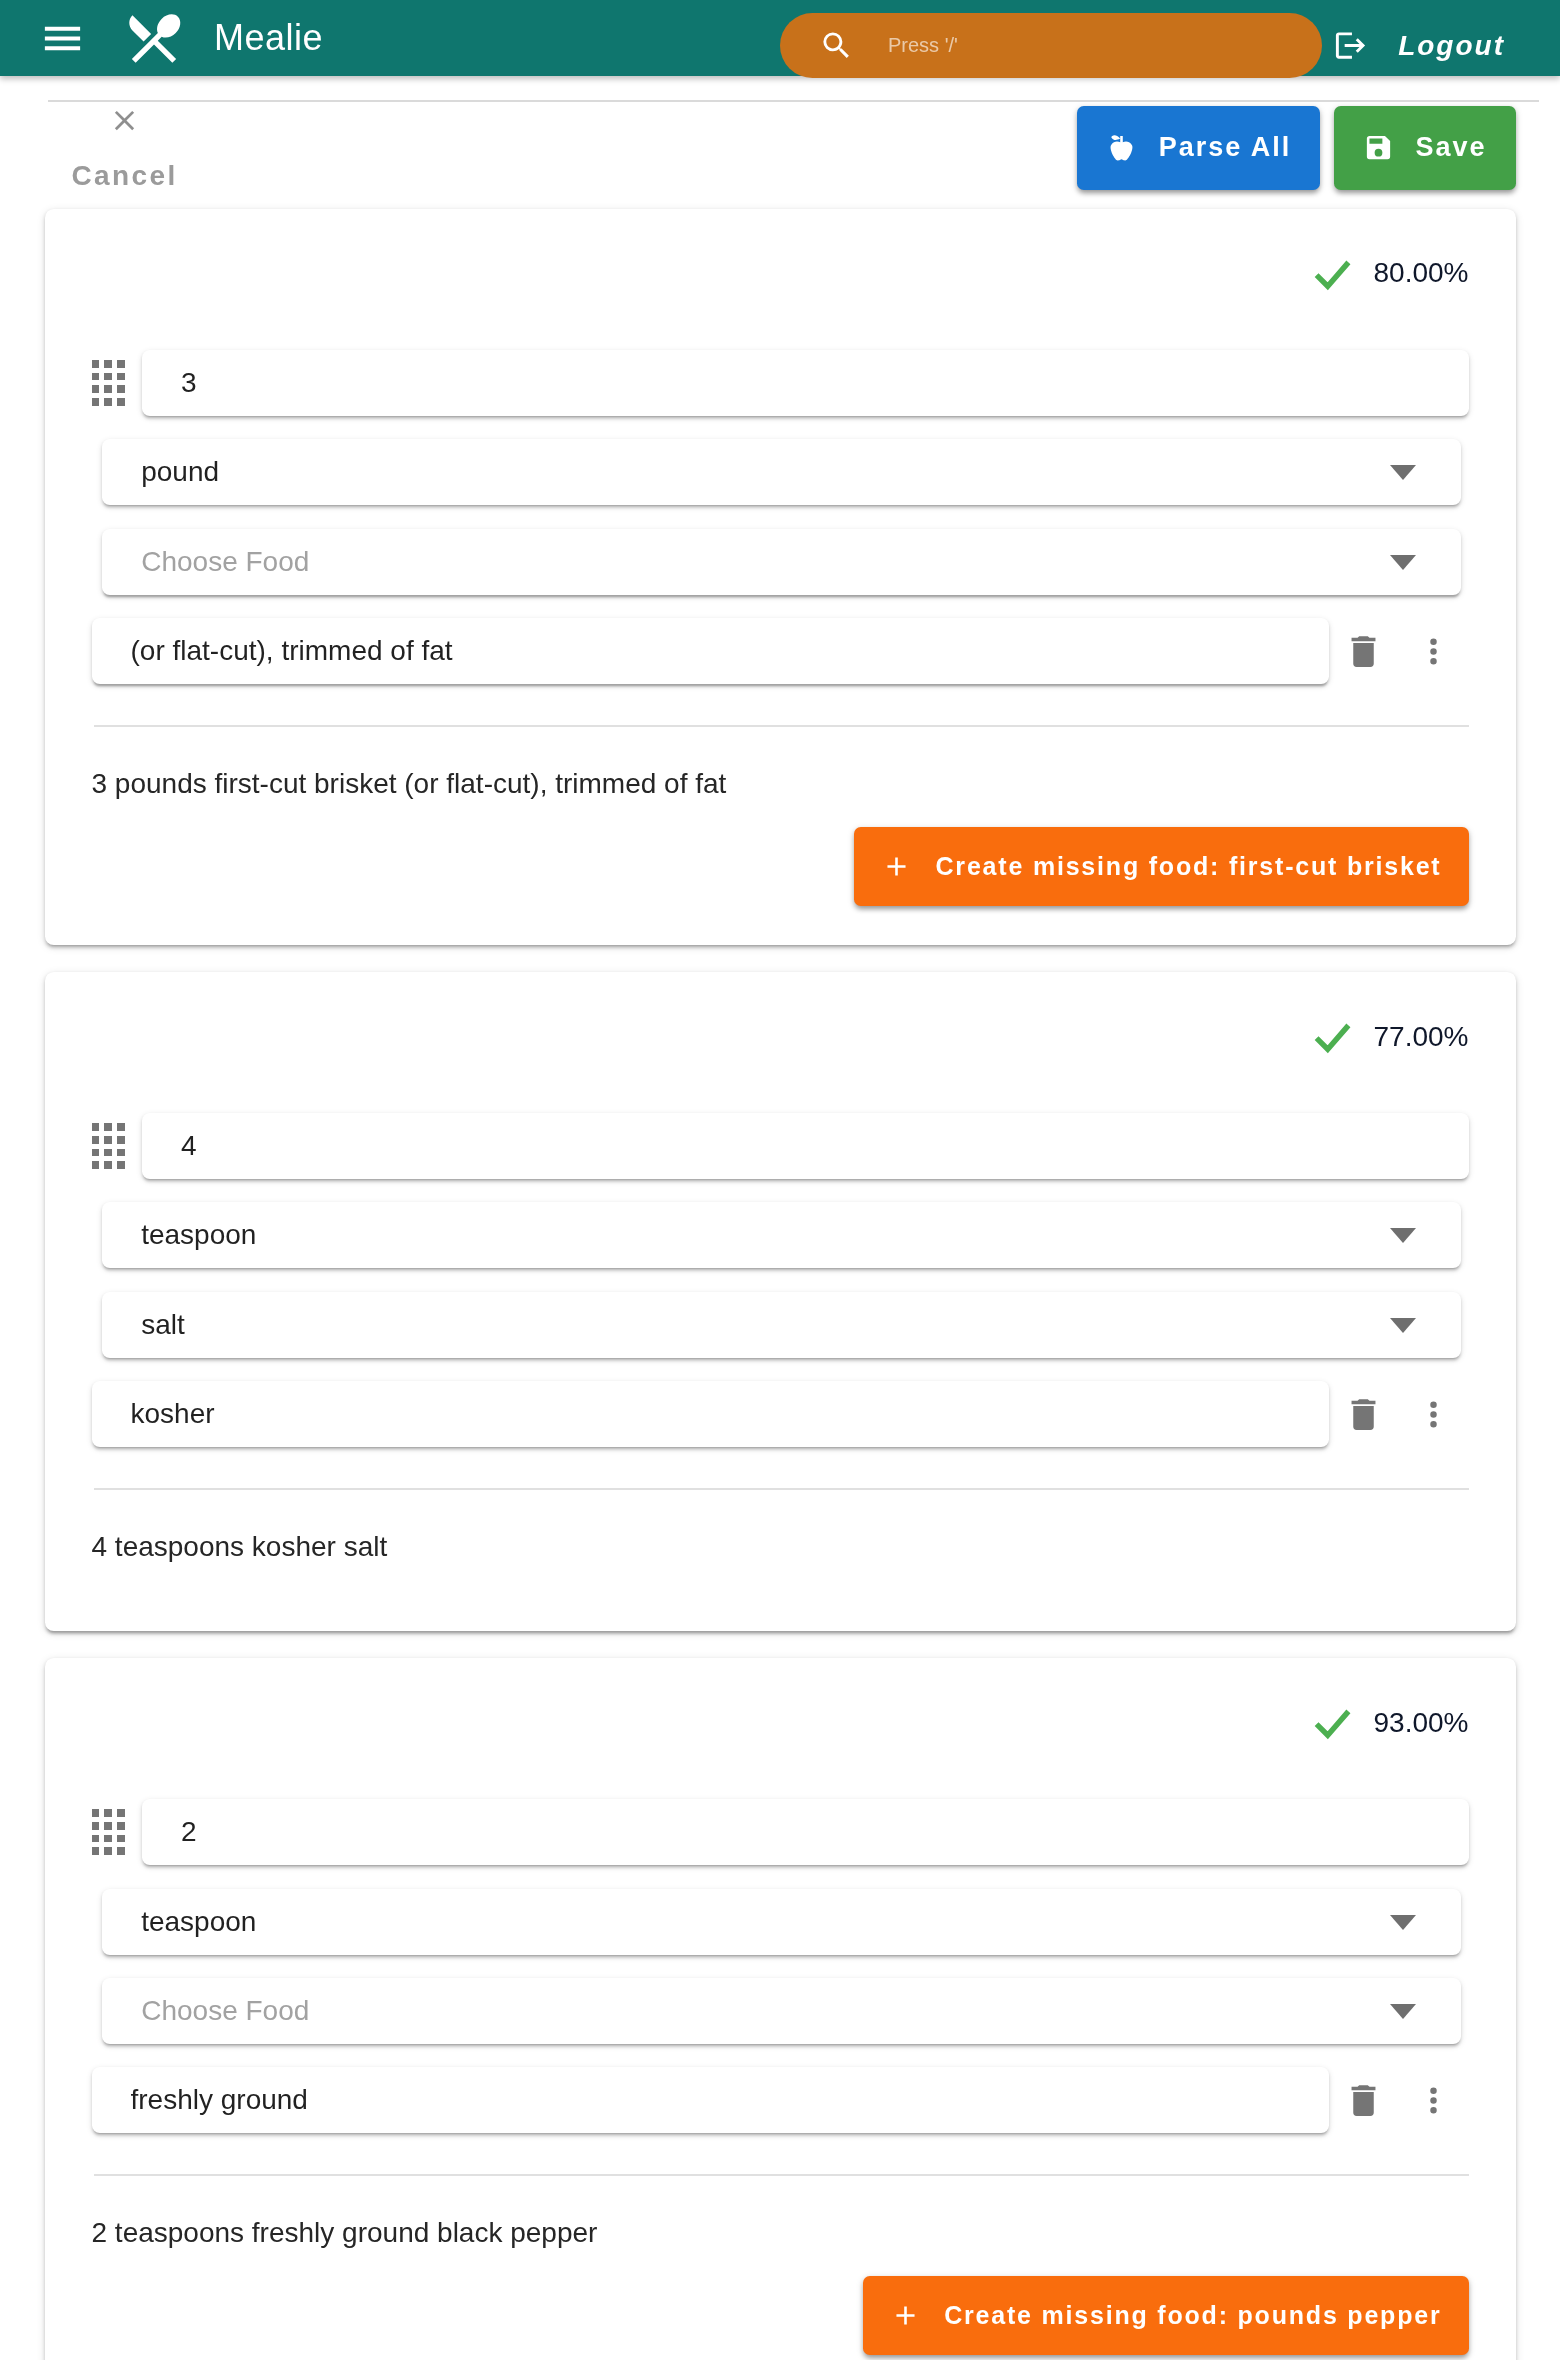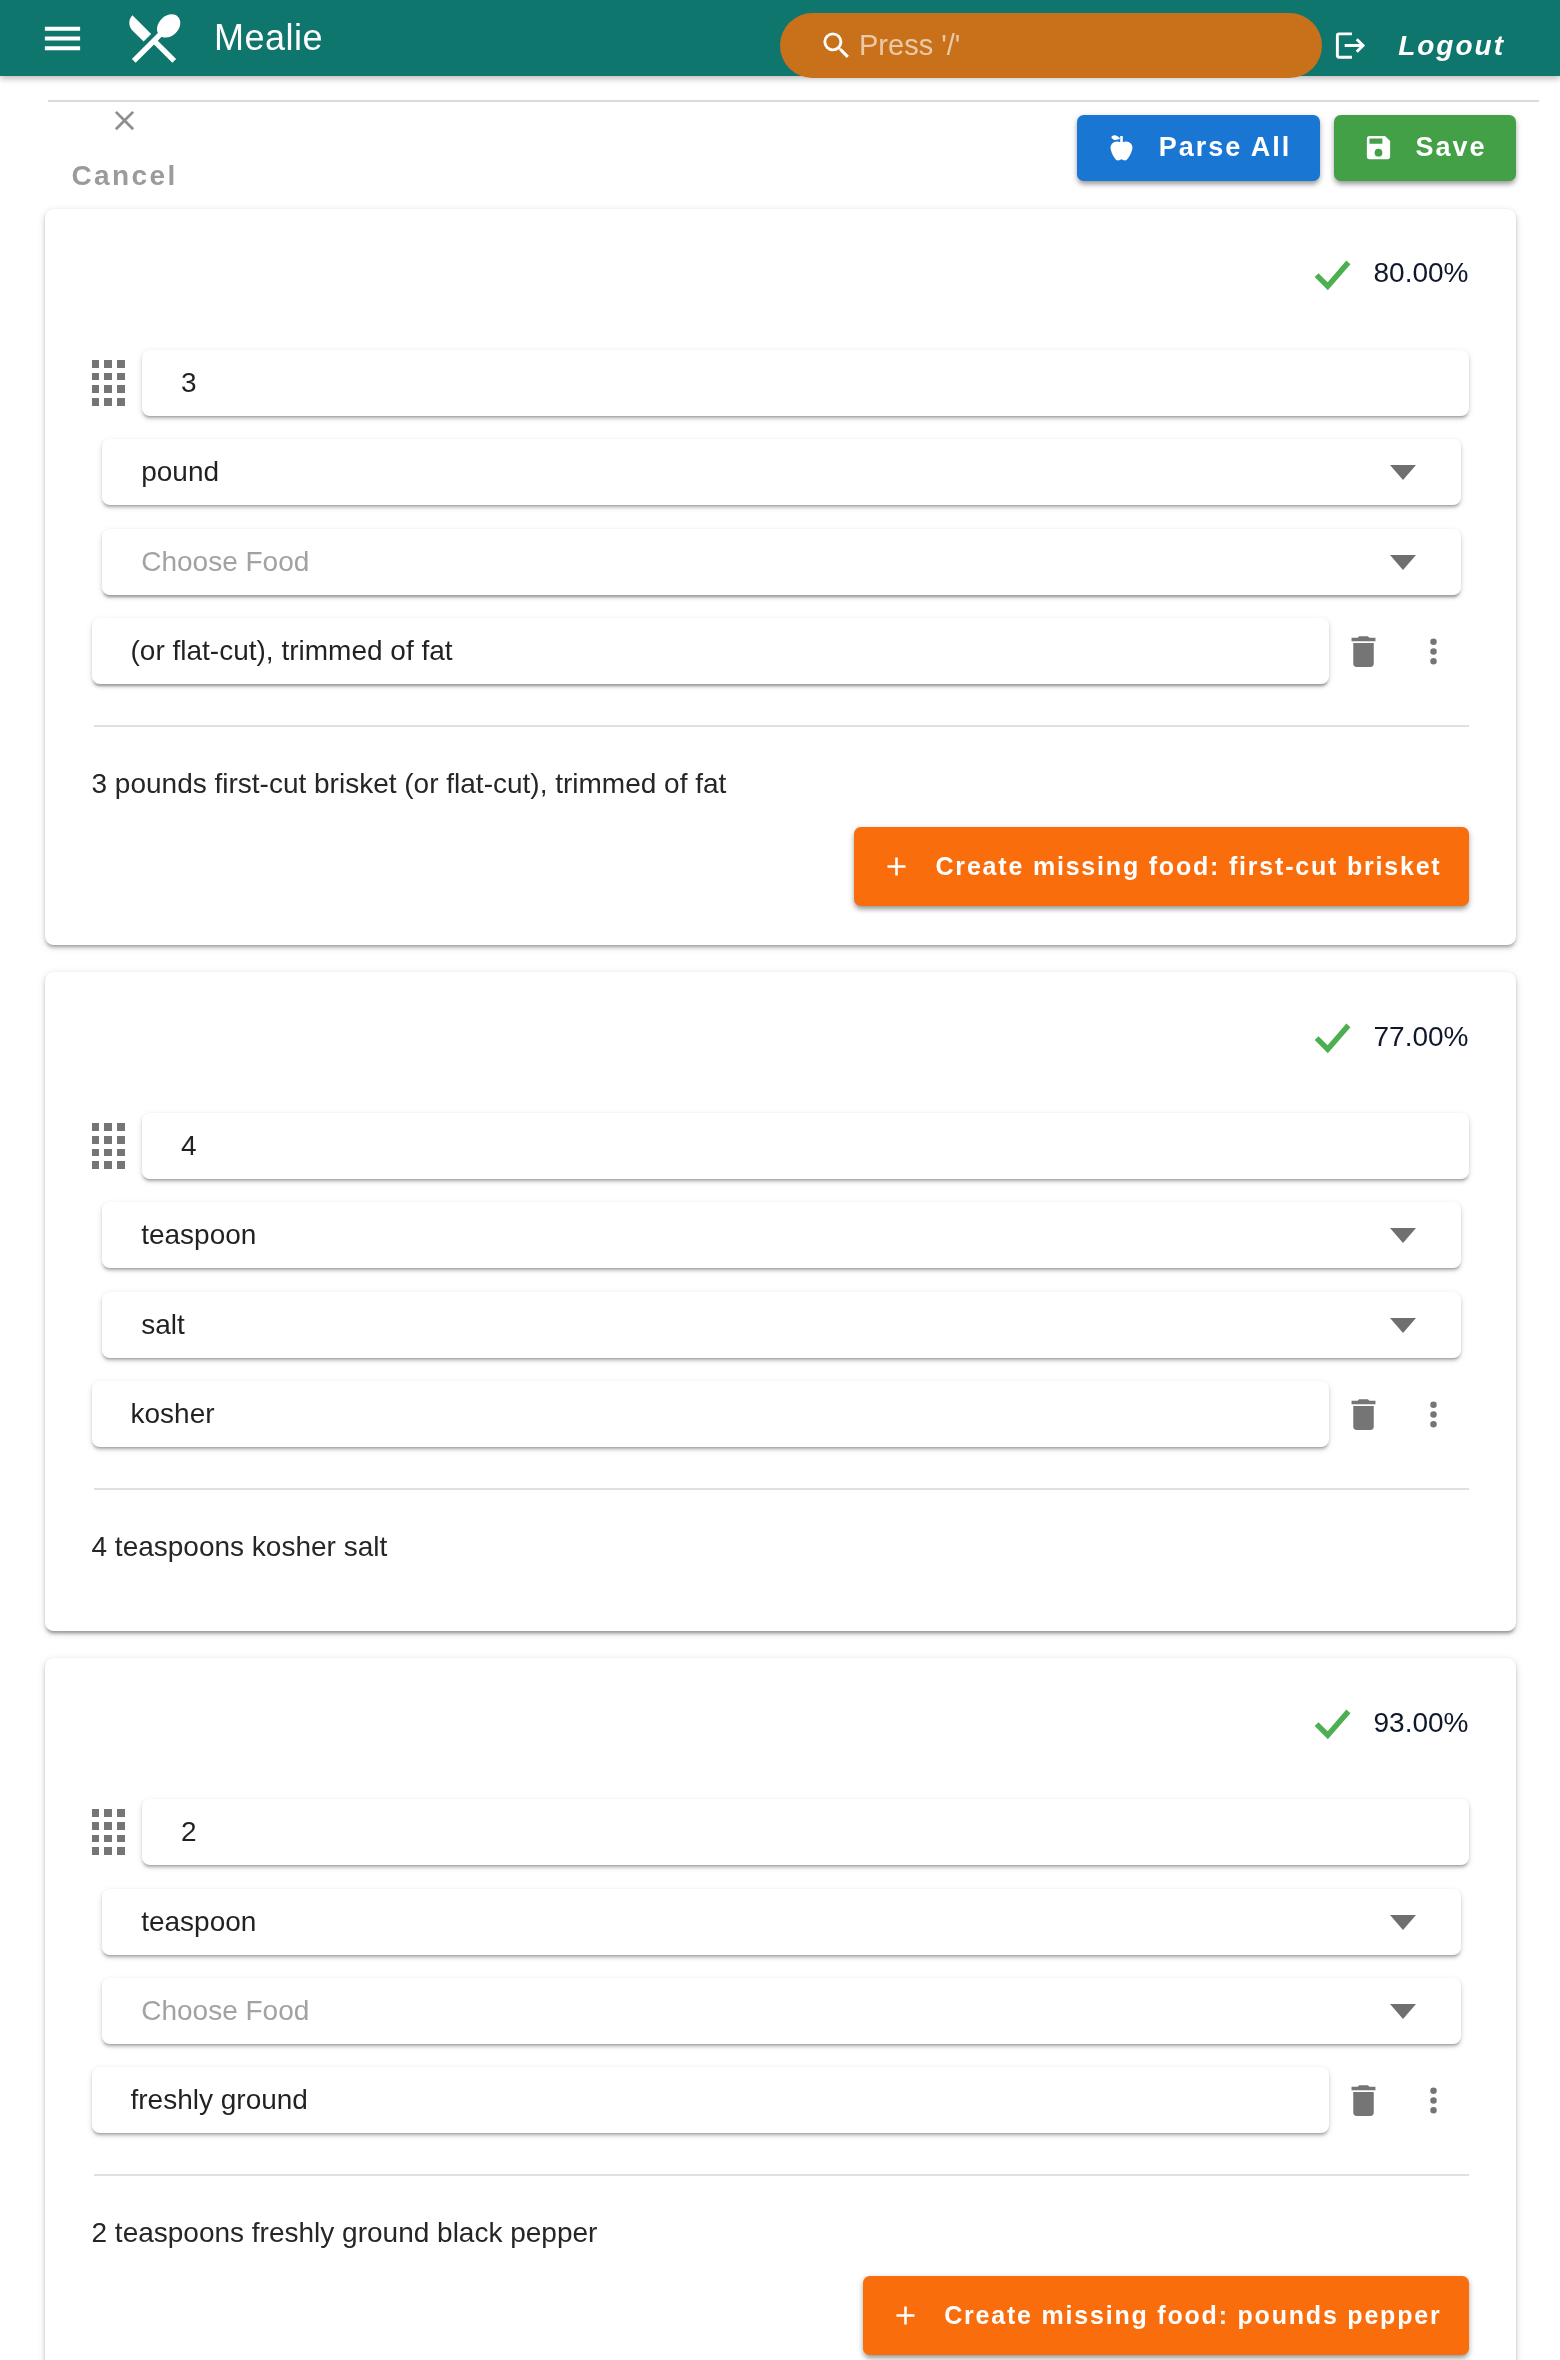--- a/index.html
+++ b/index.html
@@ -8,35 +8,35 @@
 
   
   .appbar { position:relative; height:76px; background:#0f766e; display:flex; align-items:center;
     box-shadow:0 2.9px 5.9px rgba(0,0,0,.25); z-index:10; }
   .appbar .menu-btn { margin-left:35px; width:55px; height:55px; display:flex; align-items:center;
     justify-content:center; cursor:pointer; }
   .appbar .logo { margin-left:29px; width:70px; height:70px; display:flex; align-items:center; justify-content:center; }
   .app-title { margin-left:25px; font-size:36px; font-weight:500; color:#fff; letter-spacing:0.5px; }
   .search-pill { position:absolute; left:780px; top:12.7px; width:542px; height:65px; background:#C8711A;
     border-radius:33px; display:flex; align-items:center; padding-left:39px; }
-  .search-pill input { background:transparent; border:none; outline:none; margin-left:5px; width:390px;
-    font-size:29px; color:#fff; font-family:inherit; }
+  .search-pill input { background:transparent; border:none; outline:none; margin-left:34px; width:390px;
+    font-size:20px; color:#fff; font-family:inherit; }
   .search-pill input::placeholder { color:rgba(255,255,255,.62); }
   .logout-btn { position:absolute; right:55px; top:0; height:91px; display:flex; align-items:center;
     gap:30px; cursor:pointer;font-style:italic; }
   .logout-btn .lbl { color:#fff; font-size:28px; font-weight:bold; letter-spacing:2px; }
 
   
   .top-divider { position:absolute; left:48px; right:21.5px; top:100px; height:2px; background:#DADADA; }
   .main { width:1471px; margin:0 auto; padding-top:36px; }
   .toolbar { margin-top:2.9px; display:flex; align-items:center; height:66px; margin-bottom:28px; }
   .cancel { display:flex; align-items:center; gap:23.4px; margin-left:27px; cursor:pointer;flex-direction:column; }
   .cancel .lbl { font-size:28px; font-weight:bold; letter-spacing:2.4px; color:#9B9B9B; }
   .toolbar .spacer { flex:1; }
-  .btn { display:flex; align-items:center; justify-content:center; gap:21.5px; height:66px; border:none;
+  .btn { display:flex; align-items:center; justify-content:center; gap:21.5px; height:84px; border:none;
     border-radius:6.8px; color:#fff; font-family:inherit; font-size:27px; font-weight:bold; letter-spacing:2px;
     padding:16px 29px; cursor:pointer; box-shadow:0 3.9px 4.9px -1px rgba(0,0,0,.3), 0 2px 7.8px rgba(0,0,0,.18); }
   .btn.parse { background:#1976D2; margin-right:13.7px; }
   .btn.save { background:#43A047; }
 
   
   .card { background:#fff; border-radius:8.8px; margin-bottom:27px; padding:35px 47px 39px 47px;
     box-shadow:0 3.9px 2.9px -2.9px rgba(0,0,0,.22), 0 2.9px 3.9px 0 rgba(0,0,0,.16), 0 2px 8.8px 0 rgba(0,0,0,.13); }
   .conf-row { display:flex; justify-content:flex-end; align-items:center; gap:19.5px; height:59px; margin-bottom:47px; }
   .conf-row .pct { font-size:28px; color:#0f172a; }

